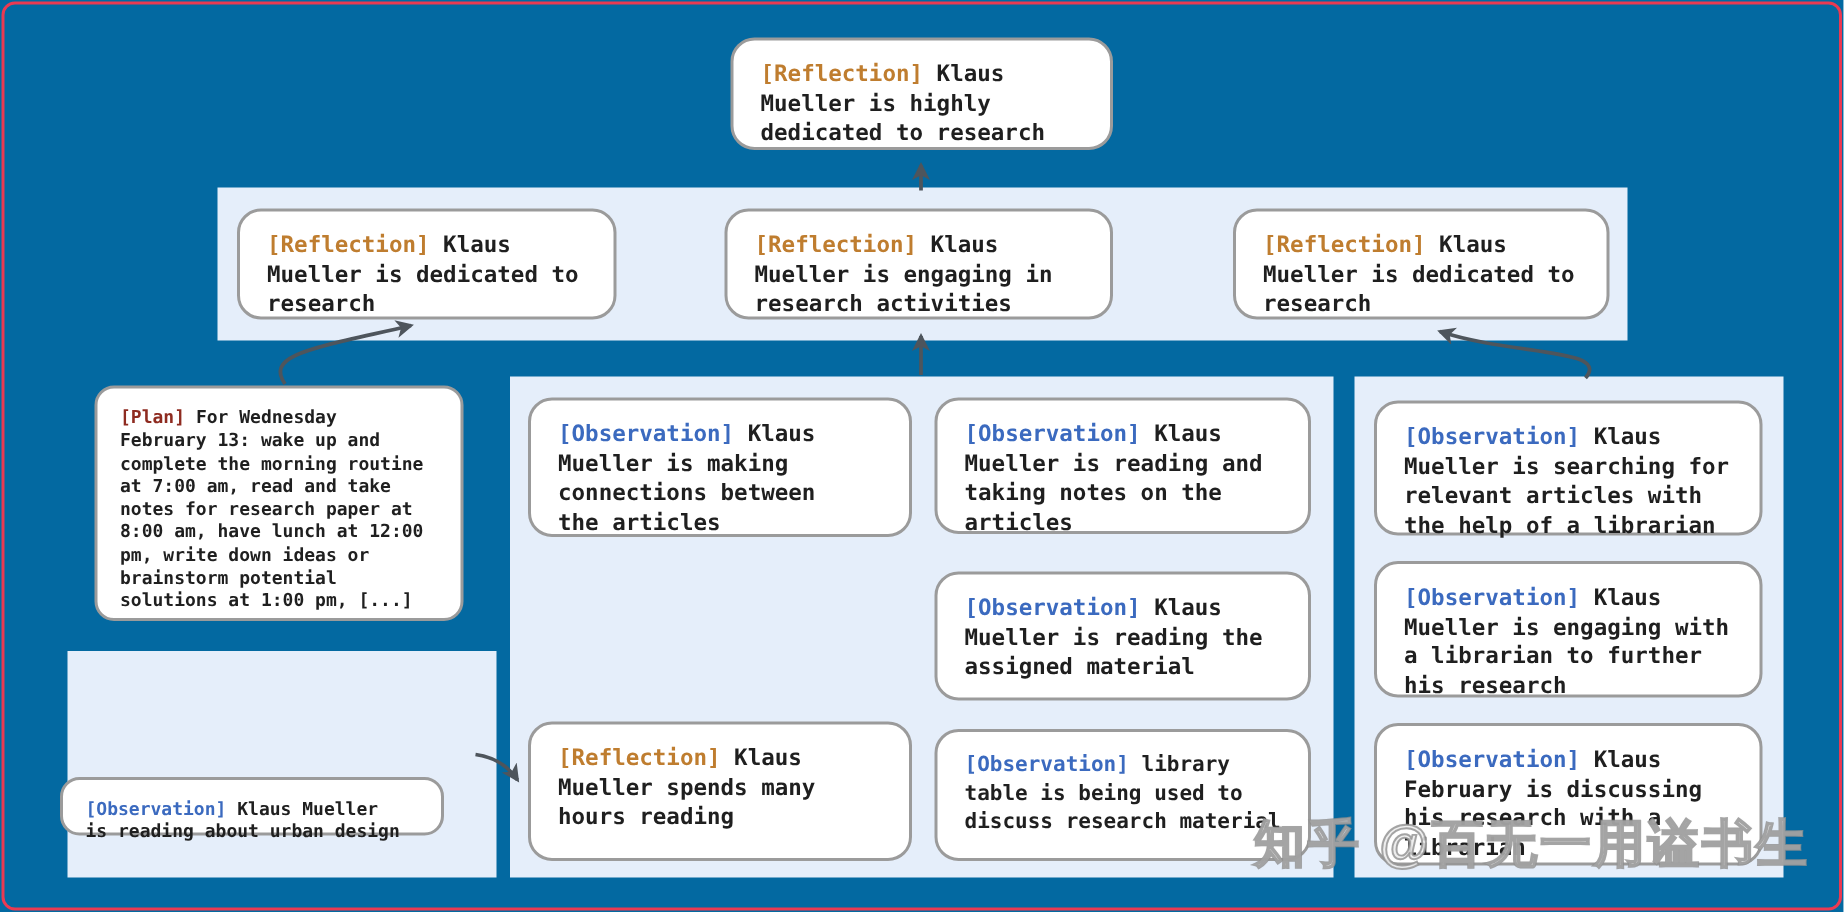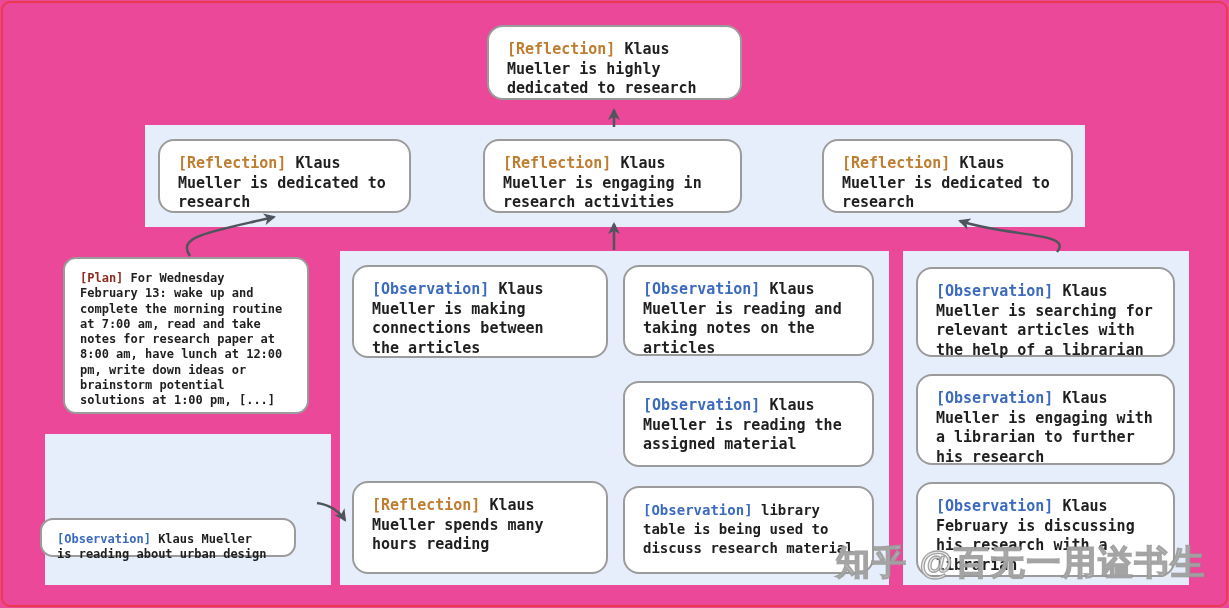--- a/index.html
+++ b/index.html
@@ -1,18 +1,18 @@
 <!DOCTYPE html>
 <html><head>
 <meta charset="utf-8">
 <style>
   html,body{margin:0;padding:0;background:#ffffff;}
   *{box-sizing:border-box;}
   #canvas{
-    position:relative;width:1229px;height:608px;background:#ec4899;
+    position:relative;width:1229px;height:608px;background:#0369a1;
     font-family:"DejaVu Sans Mono","Liberation Mono",monospace;overflow:hidden;
   }
   #frame{
     position:absolute;left:1px;top:1px;right:1px;bottom:1px;
     border:2px solid #ea3a52;border-radius:9px;pointer-events:none;z-index:5;
   }
   .panel{
     position:absolute;background:#e5eefa;z-index:1;
   }
   .node{

